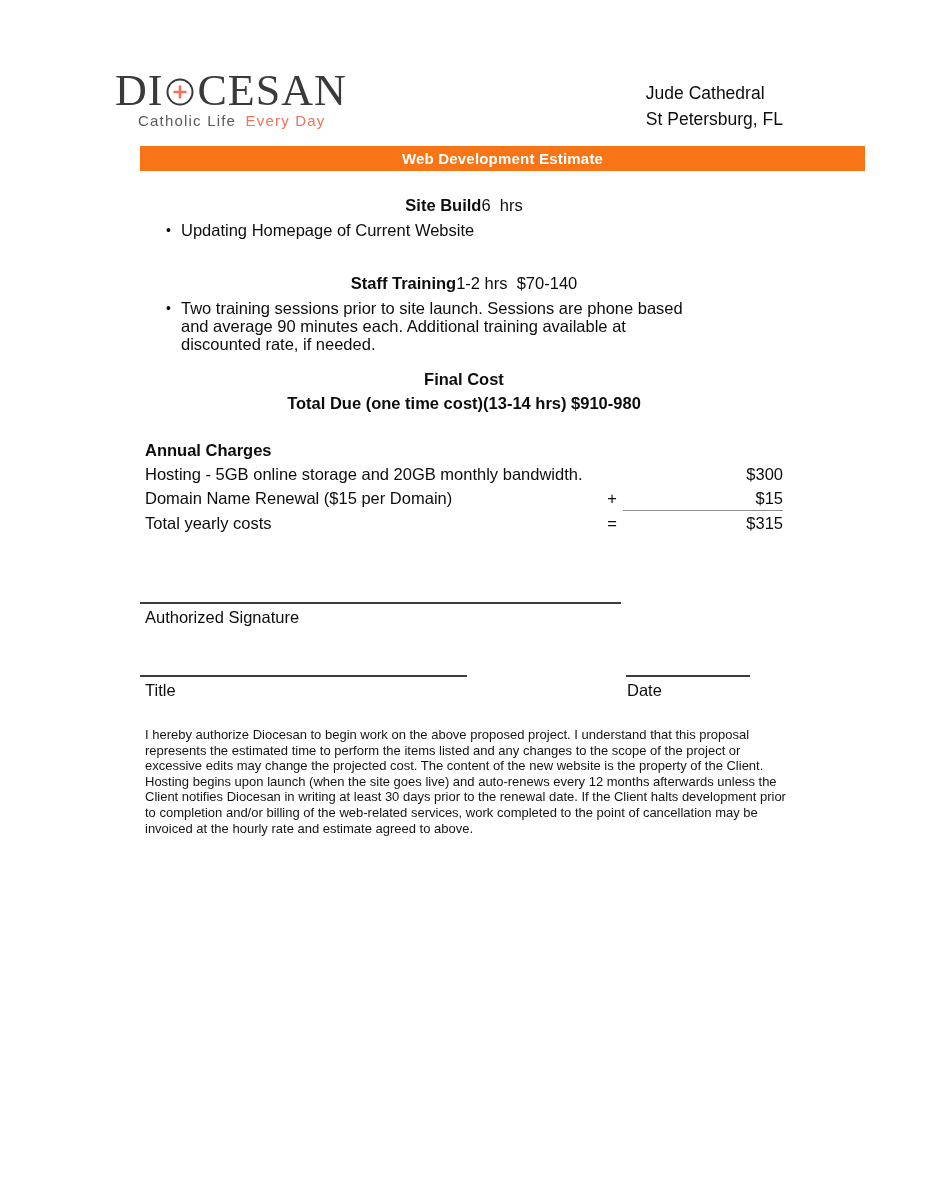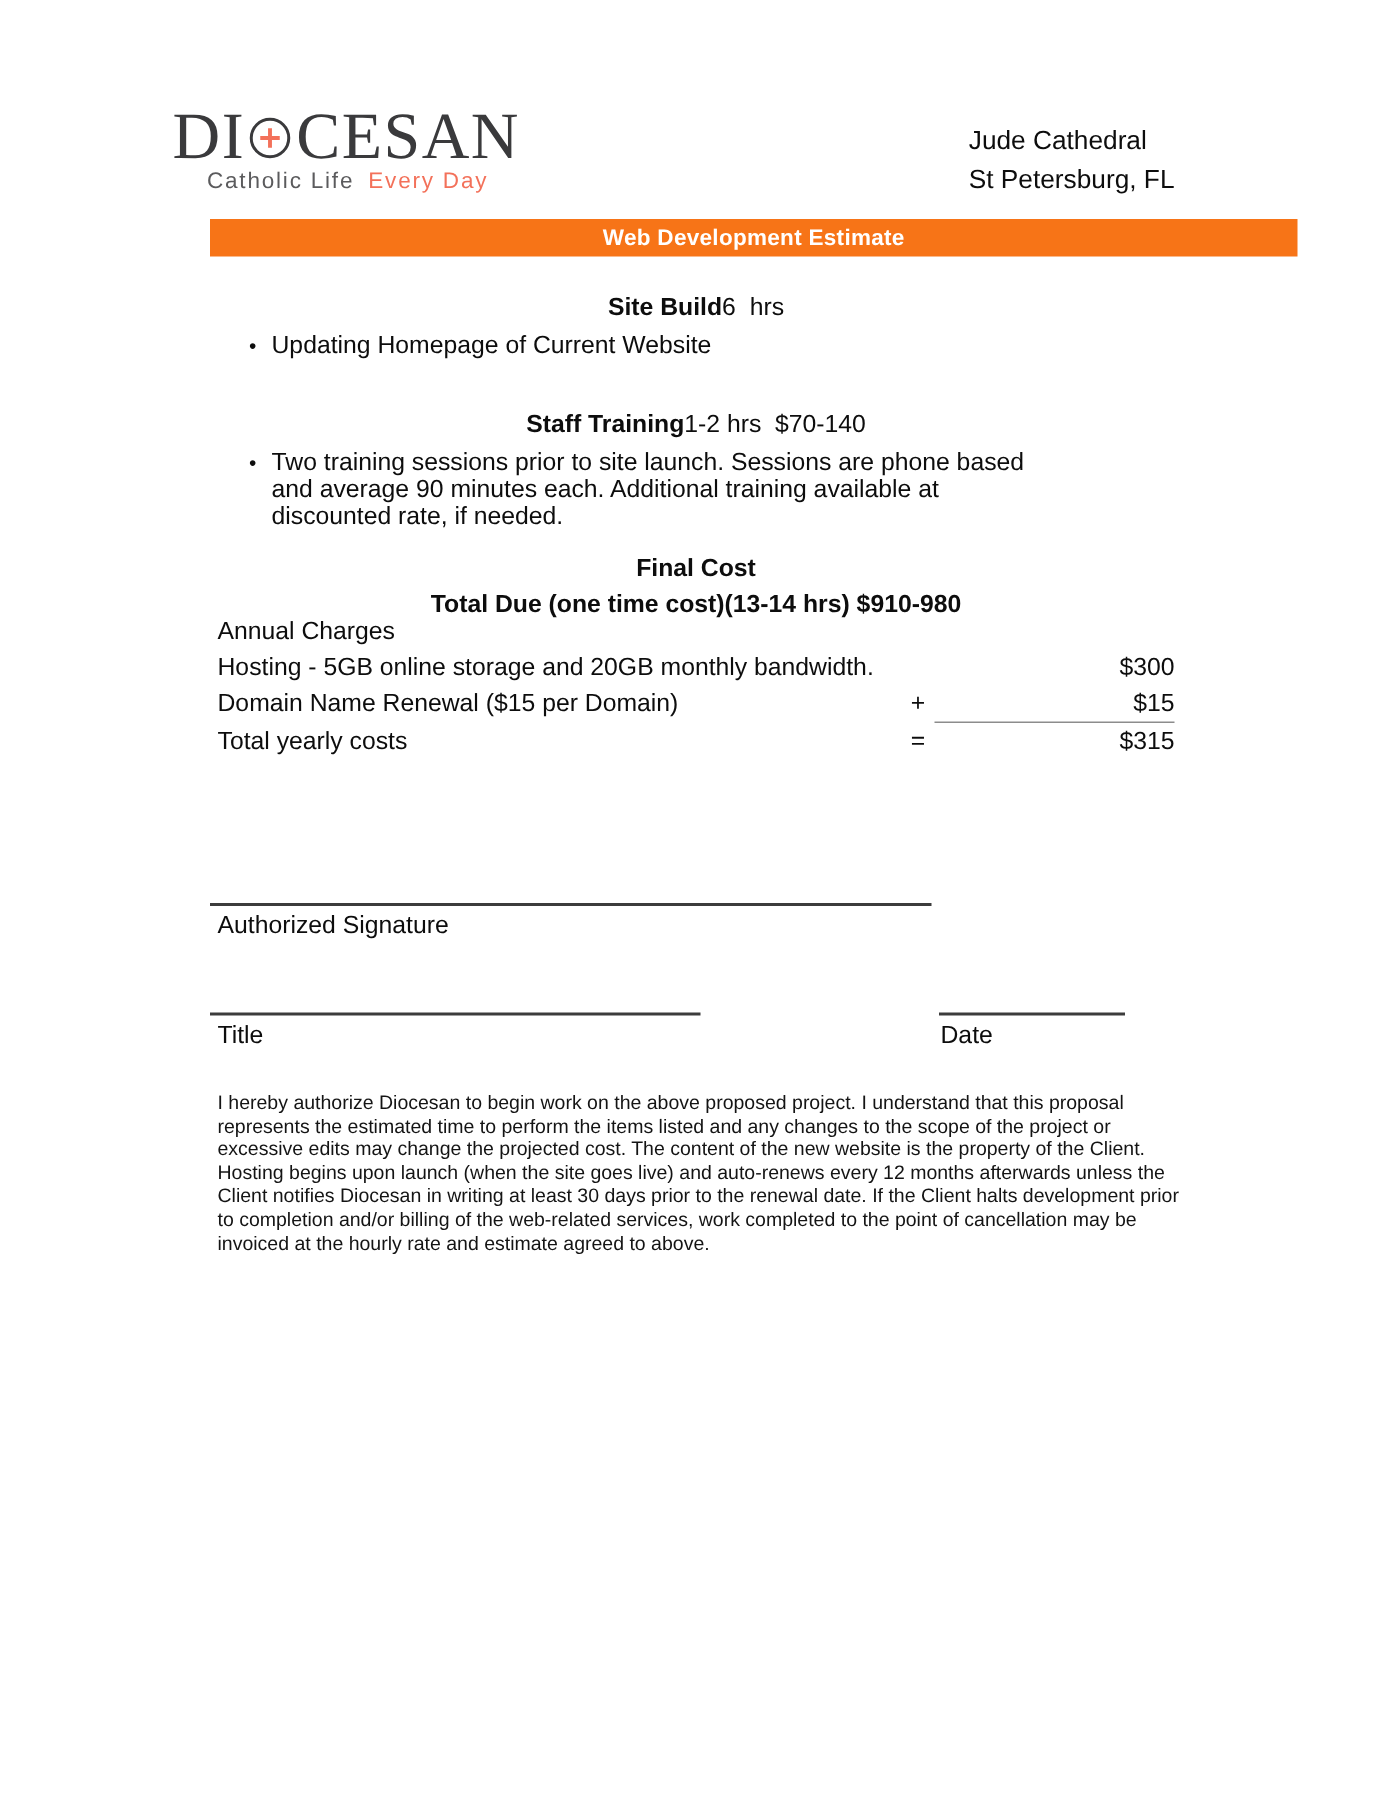--- a/index.html
+++ b/index.html
@@ -77,21 +77,21 @@
 
   .bullet-row { display: flex; margin-top: 7px; padding-left: 21px; line-height: 18px; }
   .bullet-marker { width: 15px; flex: none; font-size: 14px; }
   .bullet-text { max-width: 528px; line-height: 18px; }
 
   .gap-lg { margin-top: 35px; }
   .gap-md { margin-top: 17px; }
   .gap-sm { margin-top: 6px; }
   .bold-row { font-weight: bold; }
 
-  .annual-heading { font-weight: normal; line-height: 18px; }
+  .annual-heading { margin-top: 29px; font-weight: bold; line-height: 18px; }
   .charges { margin-top: 3px; }
   .charge-row { display: flex; align-items: baseline; line-height: 24px; }
   .charge-label { flex: 1; }
   .charge-op { width: 14px; margin-right: 4px; text-align: center; }
   .charge-amount { width: 160px; text-align: right; }
   .charge-row.sum-under .charge-amount { border-bottom: 1.5px solid #8c8c8c; }
 
   
   .sig-line { position: absolute; border-top: 2px solid #3c3c3c; height: 0; }
   .sig-line-auth  { left: 140px; top: 602px; width: 481px; }

